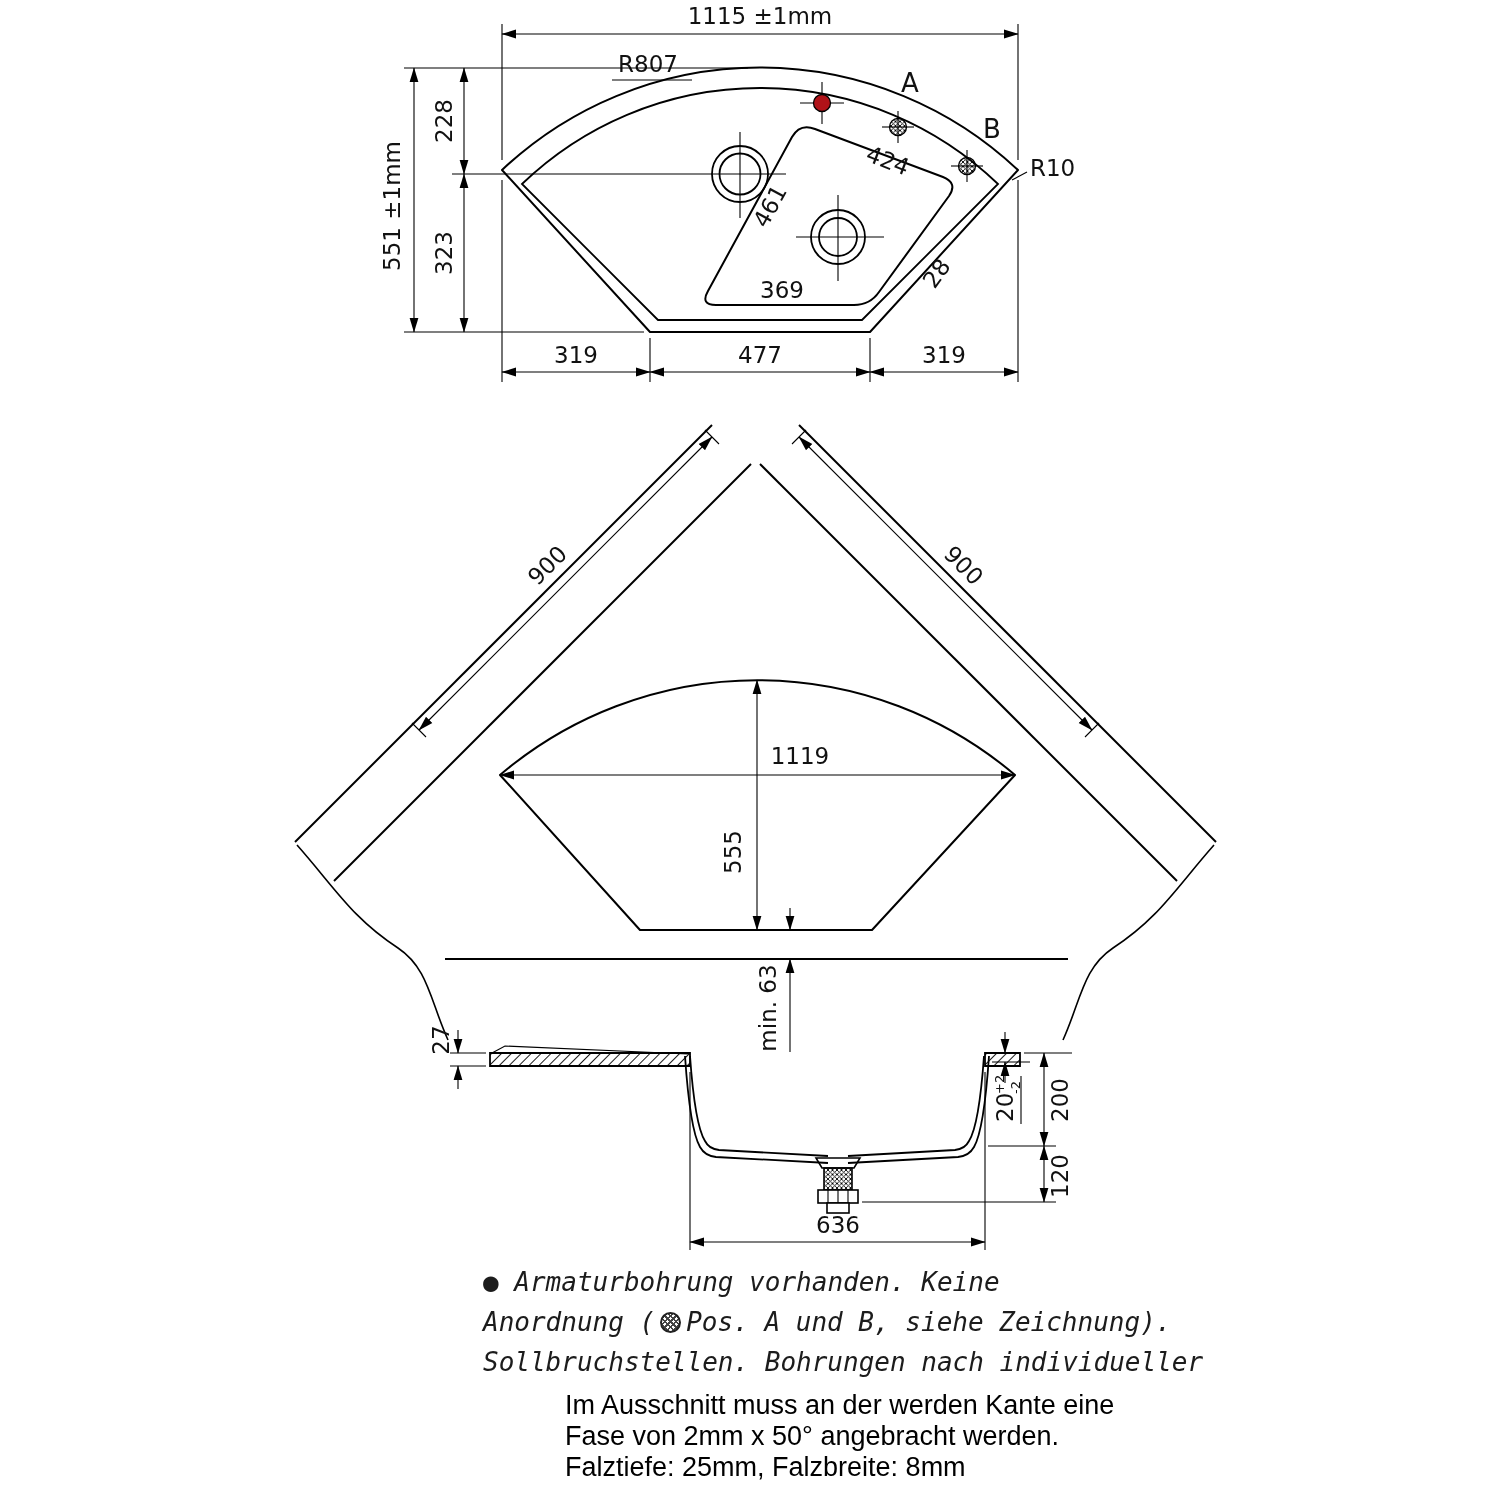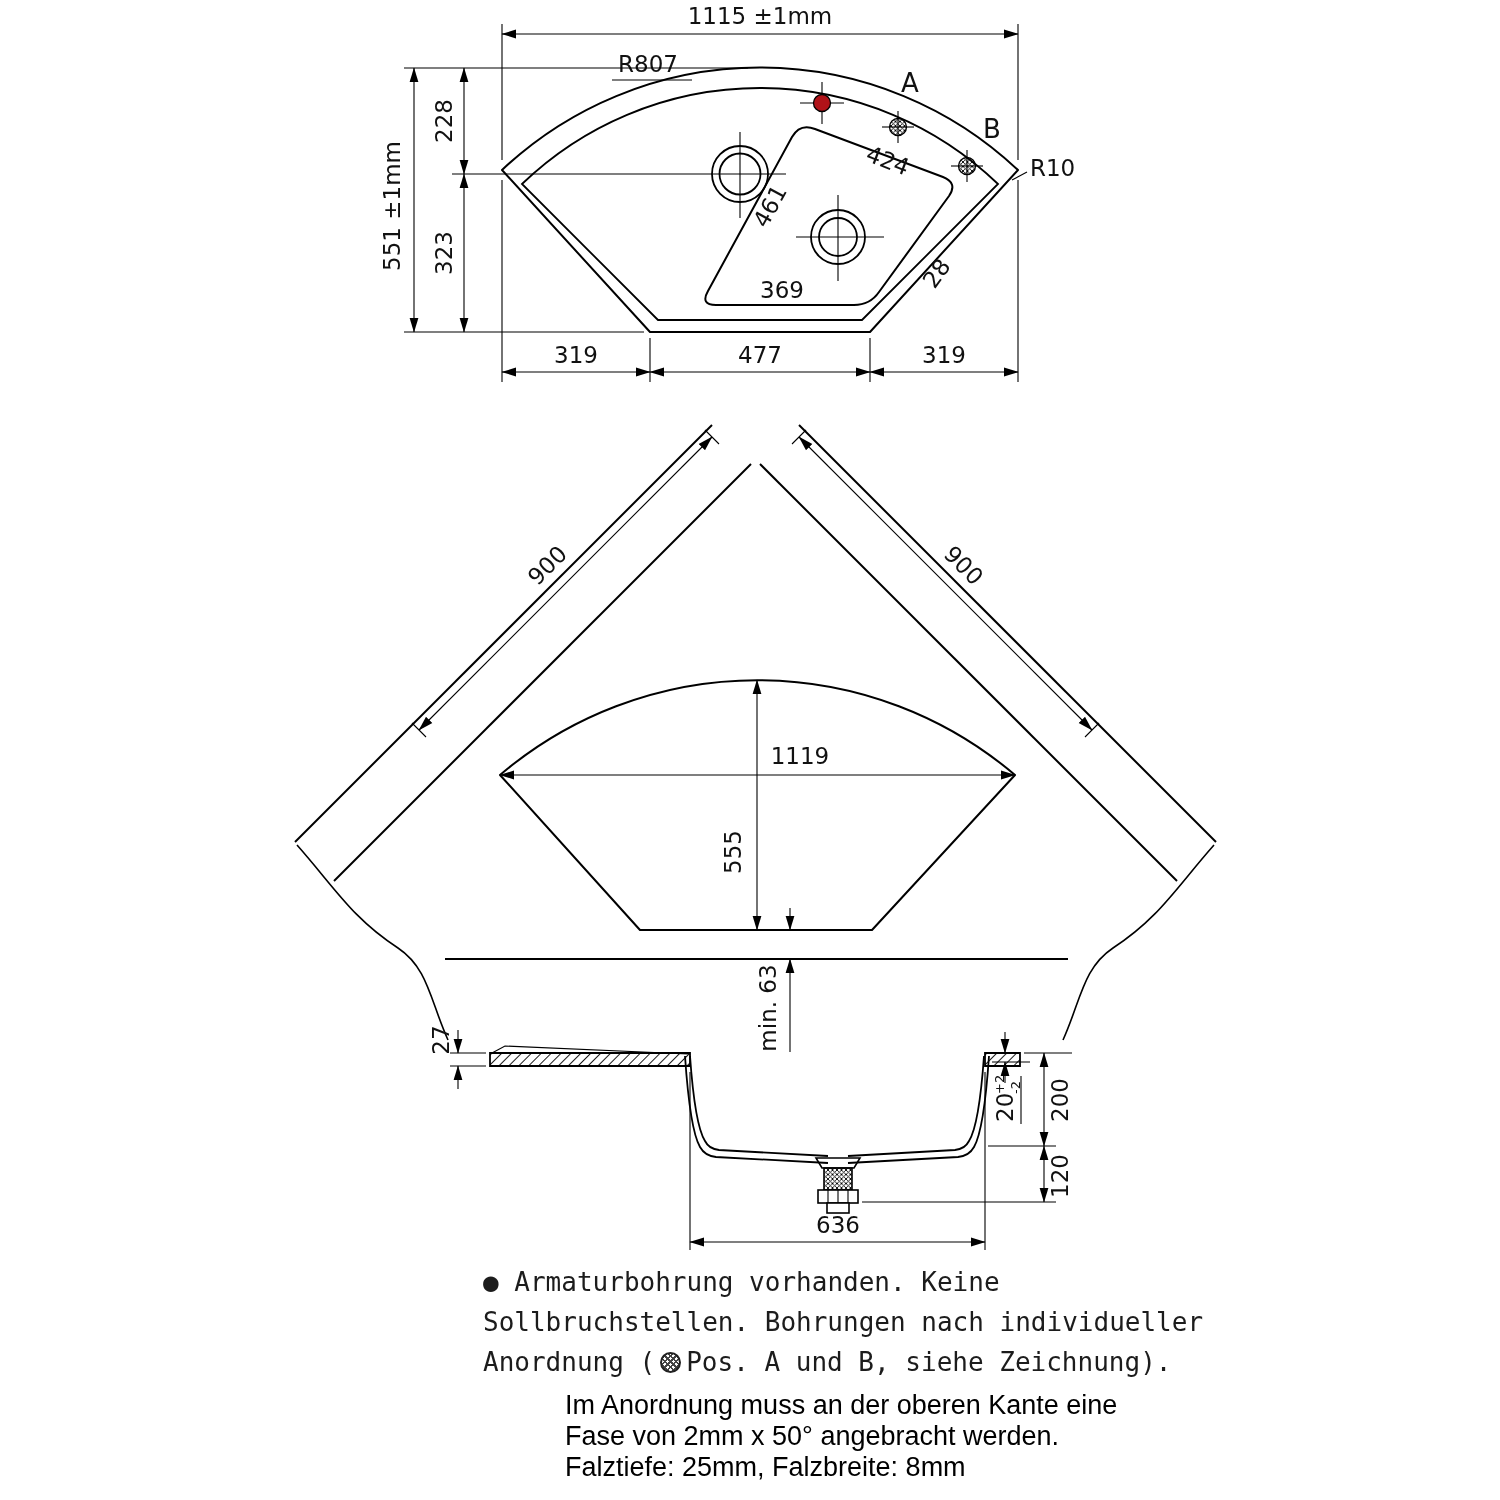--- a/index.html
+++ b/index.html
@@ -9,21 +9,21 @@
   .t18{stroke:#000;stroke-width:1.8;fill:none;}
   .t16{stroke:#000;stroke-width:1.6;fill:none;}
   .t11{stroke:#000;stroke-width:1.1;fill:none;}
   .dim{stroke:#000;stroke-width:1.1;fill:none;marker-start:url(#arr);marker-end:url(#arr);}
   .dime{stroke:#000;stroke-width:1.1;fill:none;marker-end:url(#arr);}
   .dt{font-family:"DejaVu Sans",sans-serif;font-size:23px;fill:#111;}
   .mid{text-anchor:middle;}
   .lbl{font-size:26px;}
   .small{font-size:13px;}
   .note1{position:absolute;left:483px;top:1262px;font-family:"DejaVu Sans Mono",monospace;
-         font-size:26px;line-height:40px;color:#1c1c1c;white-space:nowrap;}
+         font-size:26px;line-height:40px;color:#1c1c1c;white-space:nowrap;font-style:italic;}
   .note2{position:absolute;left:565px;top:1390px;font-family:"Liberation Sans",sans-serif;
          font-size:27px;line-height:31px;color:#000;white-space:nowrap;}
   .hatchdot{display:inline-block;width:17px;height:17px;border:2px solid #222;border-radius:50%;
          margin:0 5px;vertical-align:-2px;
          background:repeating-linear-gradient(45deg,#444 0 1.5px,transparent 1.5px 4px),
                     repeating-linear-gradient(-45deg,#444 0 1.5px,transparent 1.5px 4px);}
 </style>
 </head>
 <body>
 
@@ -218,21 +218,21 @@
       <line class="t11" x1="690" y1="1072" x2="690" y2="1250"></line>
       <line class="t11" x1="985" y1="1072" x2="985" y2="1250"></line>
       <line class="dim" x1="690" y1="1242" x2="985" y2="1242"></line>
       <text class="dt mid" x="838" y="1233">636</text>
     </g>
   </g>
 </svg>
 
 <div class="note1">
   <div><span>●</span> <span>Armaturbohrung vorhanden. Keine</span></div>
+  <div><span>Anordnung (</span><span class="hatchdot"></span><span>Pos. A und B, siehe Zeichnung).</span></div>
   <div>Sollbruchstellen. Bohrungen nach individueller</div>
-  <div><span>Anordnung (</span><span class="hatchdot"></span><span>Pos. A und B, siehe Zeichnung).</span></div>
 </div>
 
 <div class="note2">
-  <div>Im Anordnung muss an der oberen Kante eine</div>
+  <div>Im Ausschnitt muss an der werden Kante eine</div>
   <div>Fase von 2mm x 50° angebracht werden.</div>
   <div>Falztiefe: 25mm, Falzbreite: 8mm</div>
 </div>
 
 </body></html>

